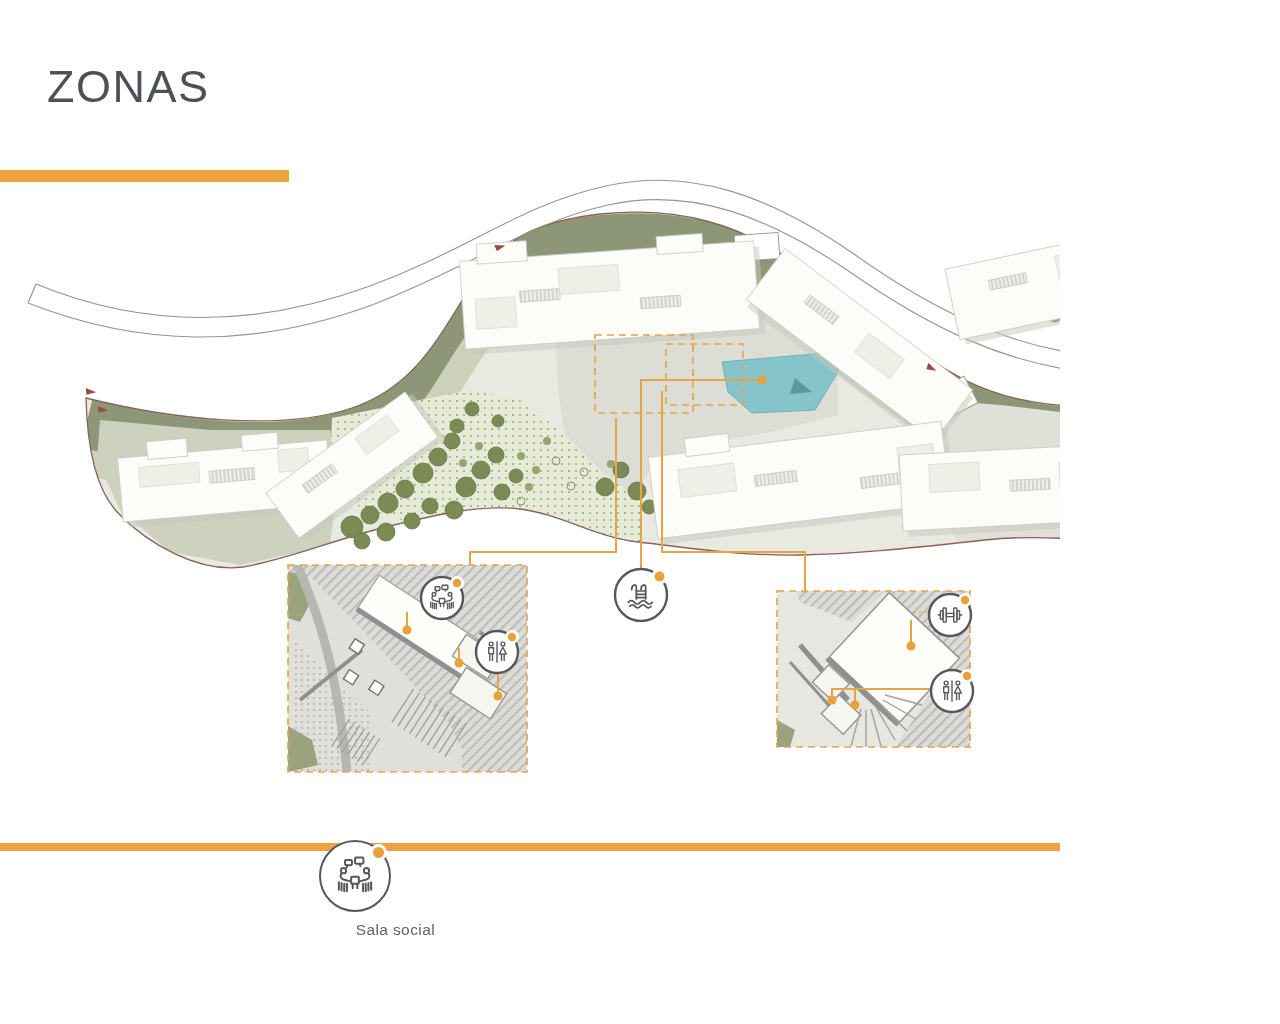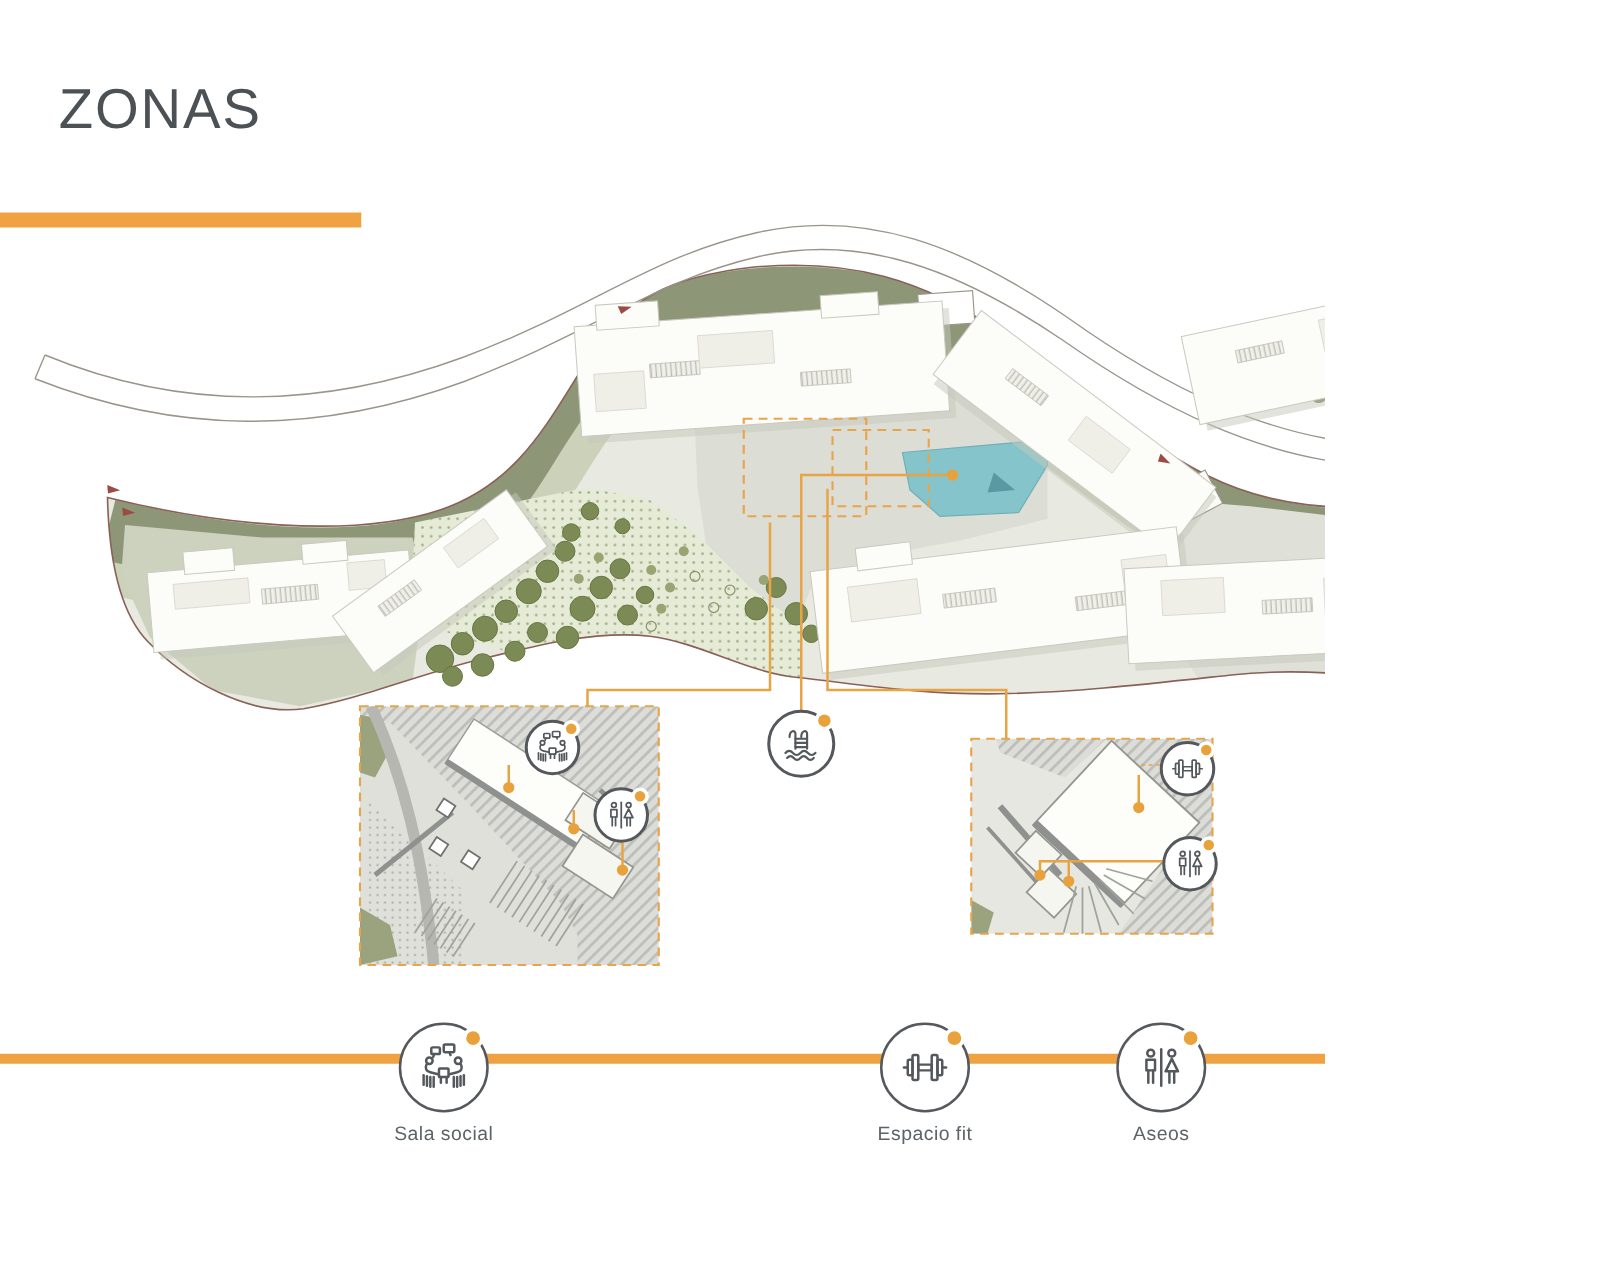--- a/index.html
+++ b/index.html
@@ -25,21 +25,21 @@
   .odot{fill:#E9A13C}
   .halo{fill:#fff}
   .icirc{fill:#fff;stroke:#54585c;stroke-width:2.4}
   .sym{stroke:#54585c;fill:none;stroke-width:2.6;stroke-linecap:round;stroke-linejoin:round}
   .wall{stroke:#8f918e;fill:none}
   .stair{stroke:#a0a29c;stroke-width:1.4}
   .room{fill:#f6f6f1;stroke:#94968f;stroke-width:1.4}
   .arrow{fill:#9b4a44}
   
   .legend-line{position:absolute;left:0;top:843px;width:1280px;height:8px;background:#F0A243;z-index:1;}
-  .legend-item{position:absolute;top:818px;width:160px;z-index:2;text-align:center;}
+  .legend-item{position:absolute;top:840px;width:160px;z-index:2;text-align:right;}
   .legend-circle{position:relative;width:68px;height:68px;margin:0 auto;background:#fff;
                  border:2.5px solid #55595d;border-radius:50%;display:flex;align-items:center;justify-content:center;}
   .legend-dot{position:absolute;top:2px;right:2px;width:11px;height:11px;border-radius:50%;
               background:#E9A13C;border:3px solid #fff;}
   .legend-label{margin-top:9px;font-size:15.5px;color:#5e6367;letter-spacing:.4px;}
   .lg-ico{width:46px;height:46px;}
 </style>
 </head>
 <body>
 
@@ -412,33 +412,15 @@
     <div class="legend-circle">
       <svg class="lg-ico" viewBox="0 0 60 60">
           <use href="#i-meeting" class="sym"></use>
         </svg>
       <span class="legend-dot"></span>
     </div>
     <div class="legend-label">Sala social</div>
   </div>
 
 
-  <div class="legend-item" style="left:660px">
-    <div class="legend-circle">
-      <svg class="lg-ico" viewBox="0 0 60 60">
-          <use href="#i-dumbbell" class="sym"></use>
-        </svg>
-      <span class="legend-dot"></span>
-    </div>
-    <div class="legend-label">Espacio fit</div>
-  </div>
-
-  <div class="legend-item" style="left:849px">
-    <div class="legend-circle">
-      <svg class="lg-ico" viewBox="0 0 60 60">
-          <use href="#i-restroom" class="sym"></use>
-        </svg>
-      <span class="legend-dot"></span>
-    </div>
-    <div class="legend-label">Aseos</div>
-  </div>
+
 
 </div>
 
 </body></html>

